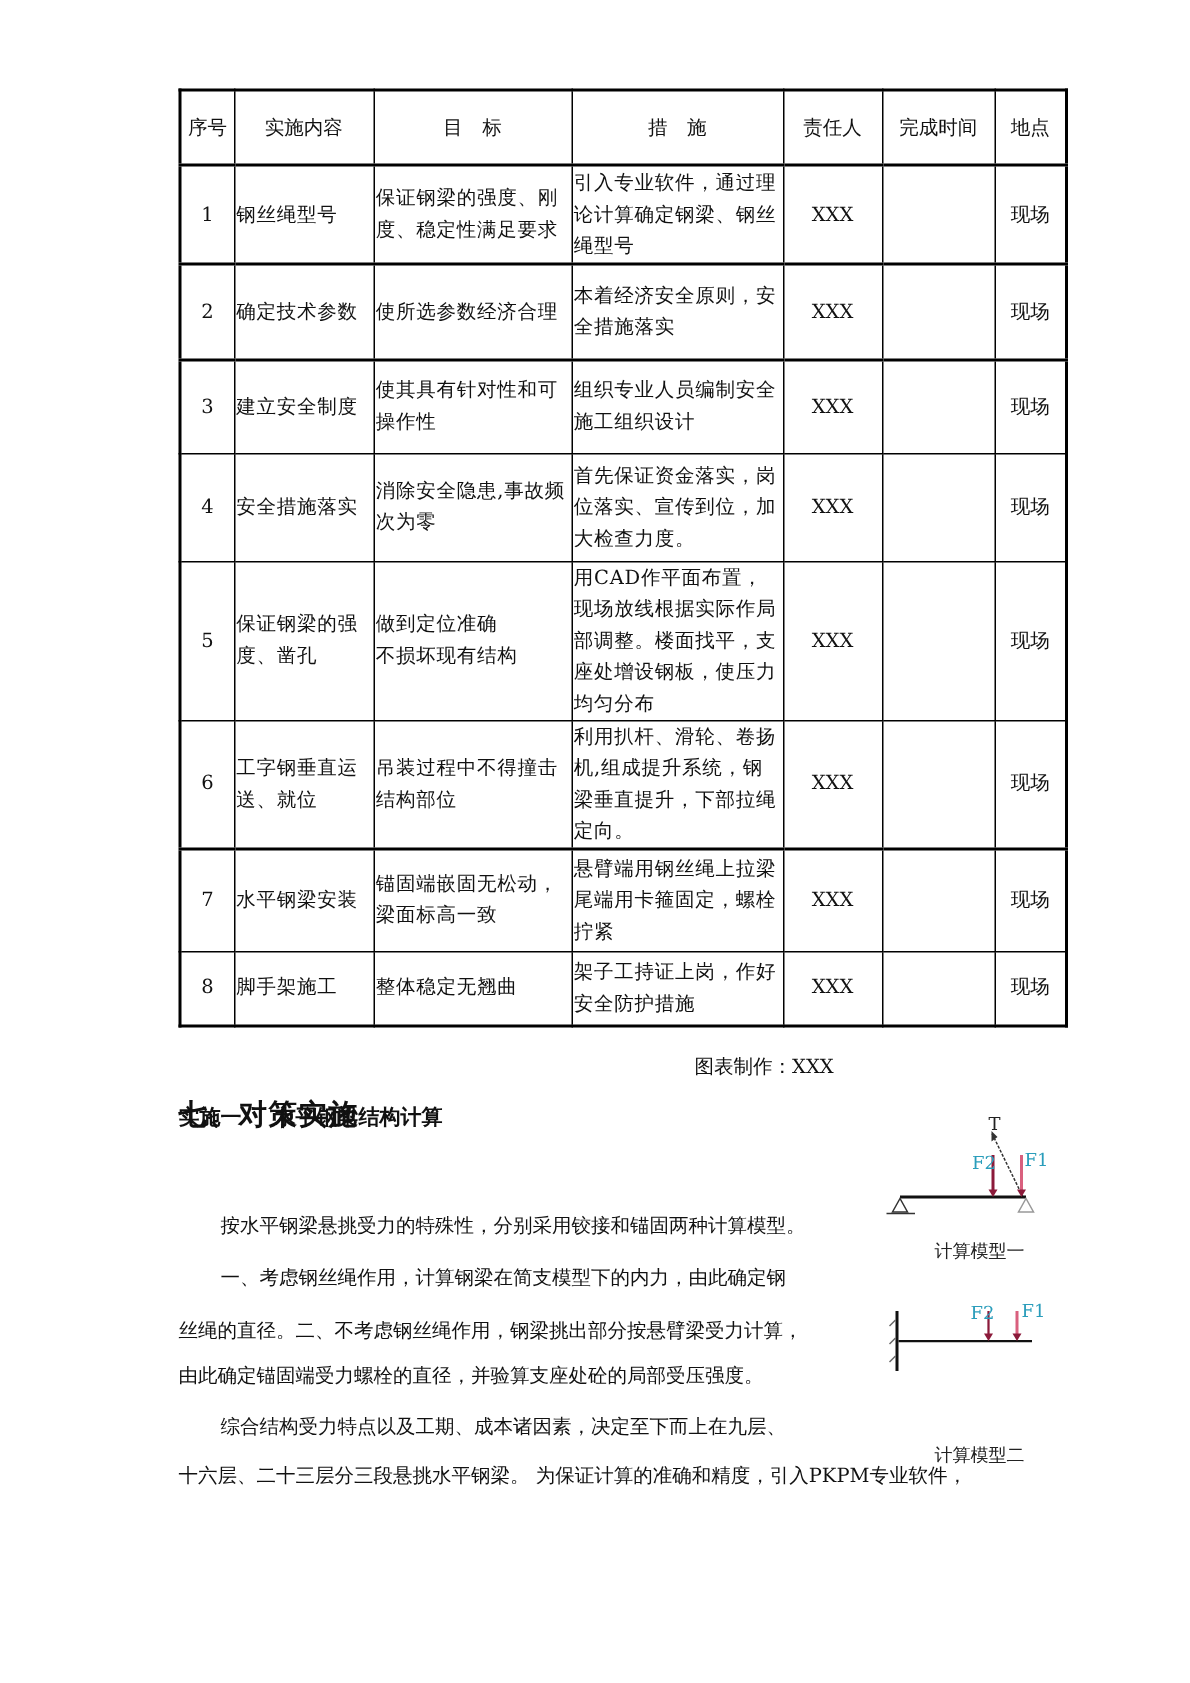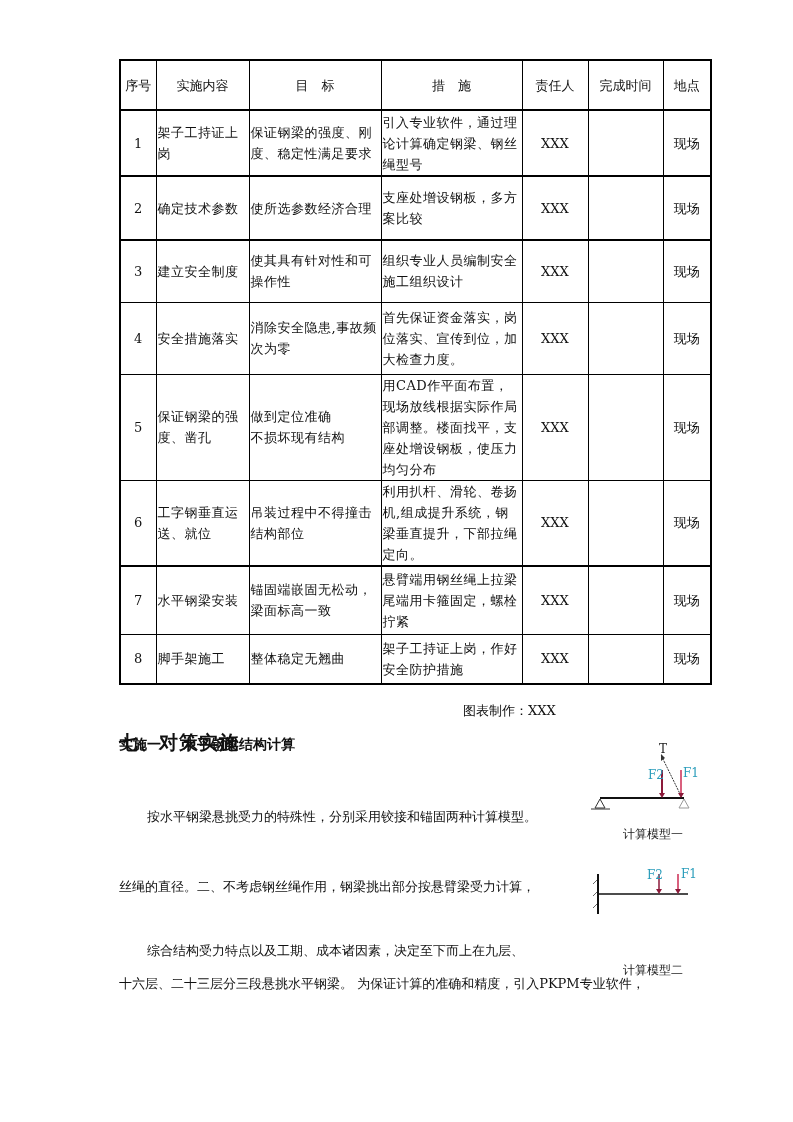--- a/index.html
+++ b/index.html
@@ -48,32 +48,32 @@
       <td>序号</td>
       <td>实施内容</td>
       <td>目　标</td>
       <td>措　施</td>
       <td>责任人</td>
       <td>完成时间</td>
       <td>地点</td>
     </tr>
     <tr class="thick-top" style="height:66px">
       <td class="c">1</td>
-      <td class="l">架子工持证上岗</td>
+      <td class="l">钢丝绳型号</td>
       <td class="l">保证钢梁的强度、刚度、稳定性满足要求</td>
       <td class="l">引入专业软件，通过理论计算确定钢梁、钢丝绳型号</td>
       <td class="c">XXX</td>
       <td class="c"></td>
       <td class="c">现场</td>
     </tr>
     <tr class="thick-top" style="height:64px">
       <td class="c">2</td>
       <td class="l">确定技术参数</td>
       <td class="l">使所选参数经济合理</td>
-      <td class="l">支座处增设钢板，多方案比较</td>
+      <td class="l">本着经济安全原则，安全措施落实</td>
       <td class="c">XXX</td>
       <td class="c"></td>
       <td class="c">现场</td>
     </tr>
     <tr class="thick-top" style="height:62px">
       <td class="c">3</td>
       <td class="l">建立安全制度</td>
       <td class="l">使其具有针对性和可操作性</td>
       <td class="l">组织专业人员编制安全施工组织设计</td>
       <td class="c">XXX</td>
@@ -131,21 +131,23 @@
 
   <div class="caption">图表制作：XXX</div>
 
   <div class="h1">七、对策实施</div>
 
   <div class="h2">
     <span>实施一</span><span class="gap"></span><span>水平钢梁结构计算</span>
   </div>
 
   <div class="para" style="left:147px; top:808px;">按水平钢梁悬挑受力的特殊性，分别采用铰接和锚固两种计算模型。</div>
+  <div class="para" style="left:147px; top:843px;">一、考虑钢丝绳作用，计算钢梁在简支模型下的内力，由此确定钢</div>
   <div class="para" style="left:119px; top:878px;">丝绳的直径。二、不考虑钢丝绳作用，钢梁挑出部分按悬臂梁受力计算，</div>
+  <div class="para" style="left:119px; top:908px;">由此确定锚固端受力螺栓的直径，并验算支座处砼的局部受压强度。</div>
   <div class="para" style="left:147px; top:942px;">综合结构受力特点以及工期、成本诸因素，决定至下而上在九层、</div>
   <div class="para" style="left:119px; top:975px;">十六层、二十三层分三段悬挑水平钢梁。 为保证计算的准确和精度，引入PKPM专业软件，</div>
 
   <div class="fig" style="left:585px; top:742px;">
     <svg width="110" height="80" viewBox="0 0 110 80">
       <line x1="97" y1="56" x2="76" y2="13" stroke="#333" stroke-width="1" stroke-dasharray="2,1"></line>
       <polygon points="76,12 76,19 80,16" fill="#333"></polygon>
       <line x1="15" y1="56" x2="99" y2="56" stroke="#111" stroke-width="2"></line>
       <line x1="77" y1="28" x2="77" y2="54" stroke="#8b1a3a" stroke-width="2"></line>
       <polygon points="74,51 80,51 77,56" fill="#8b1a3a"></polygon>

